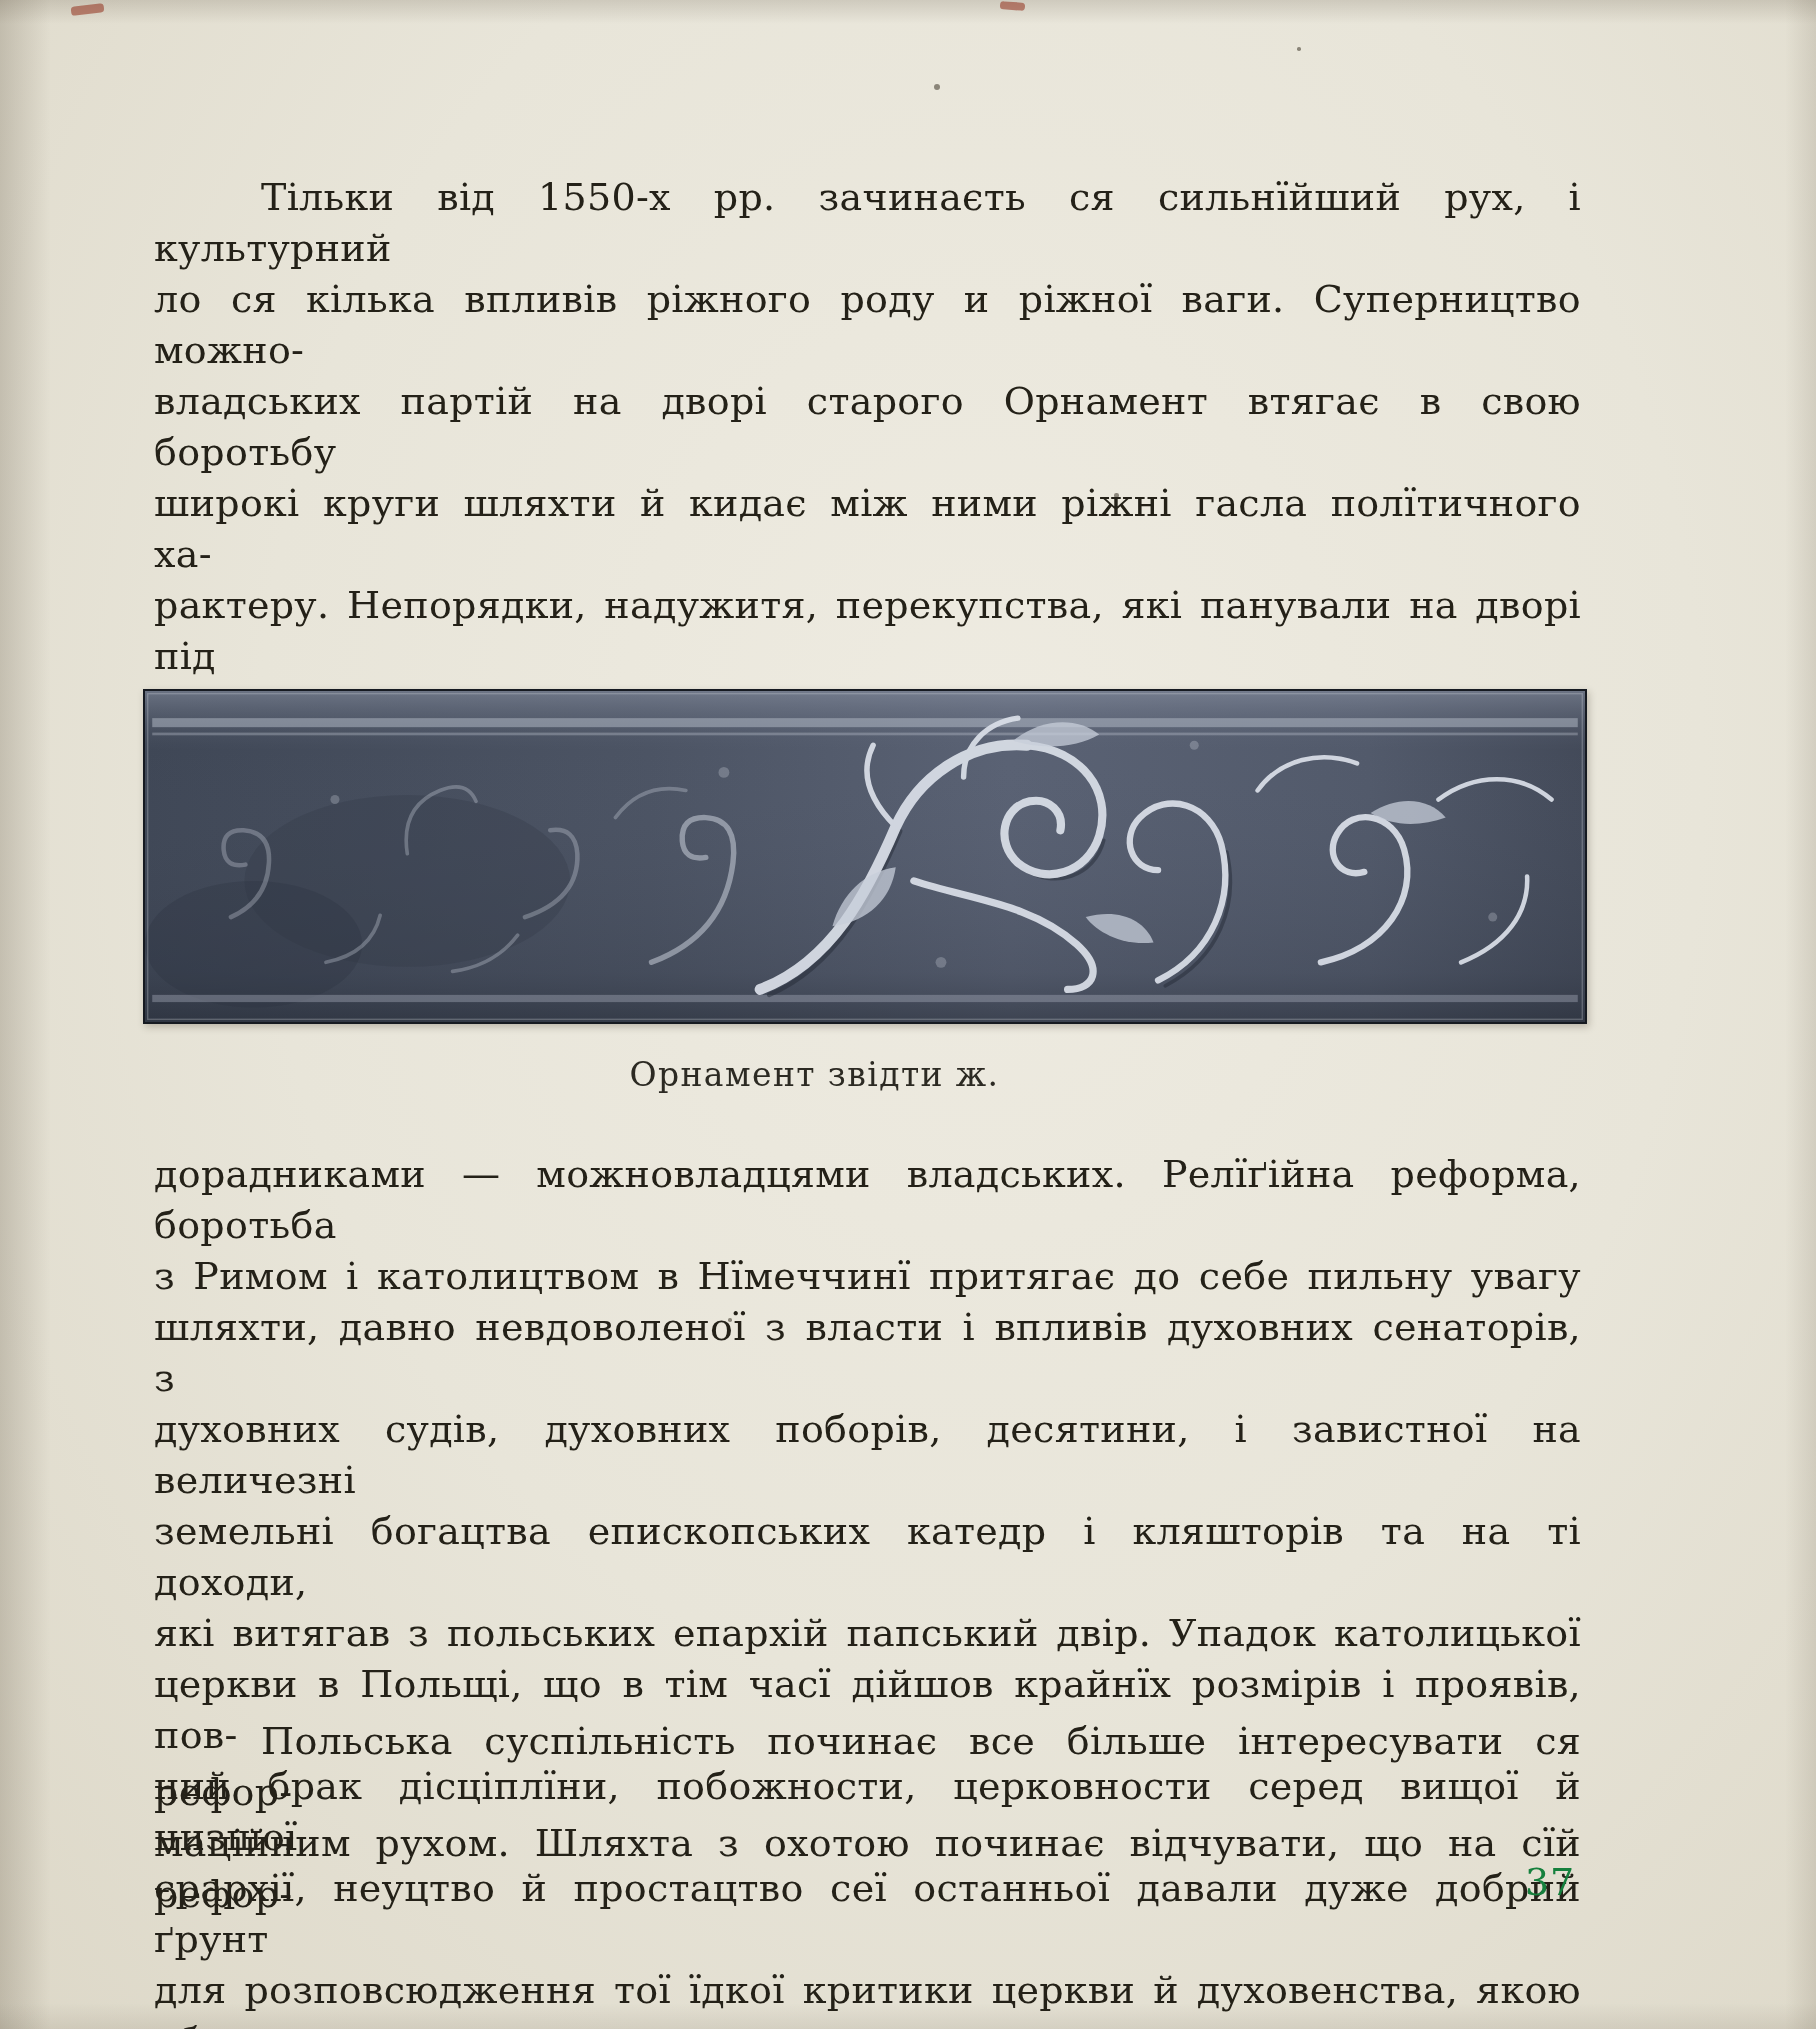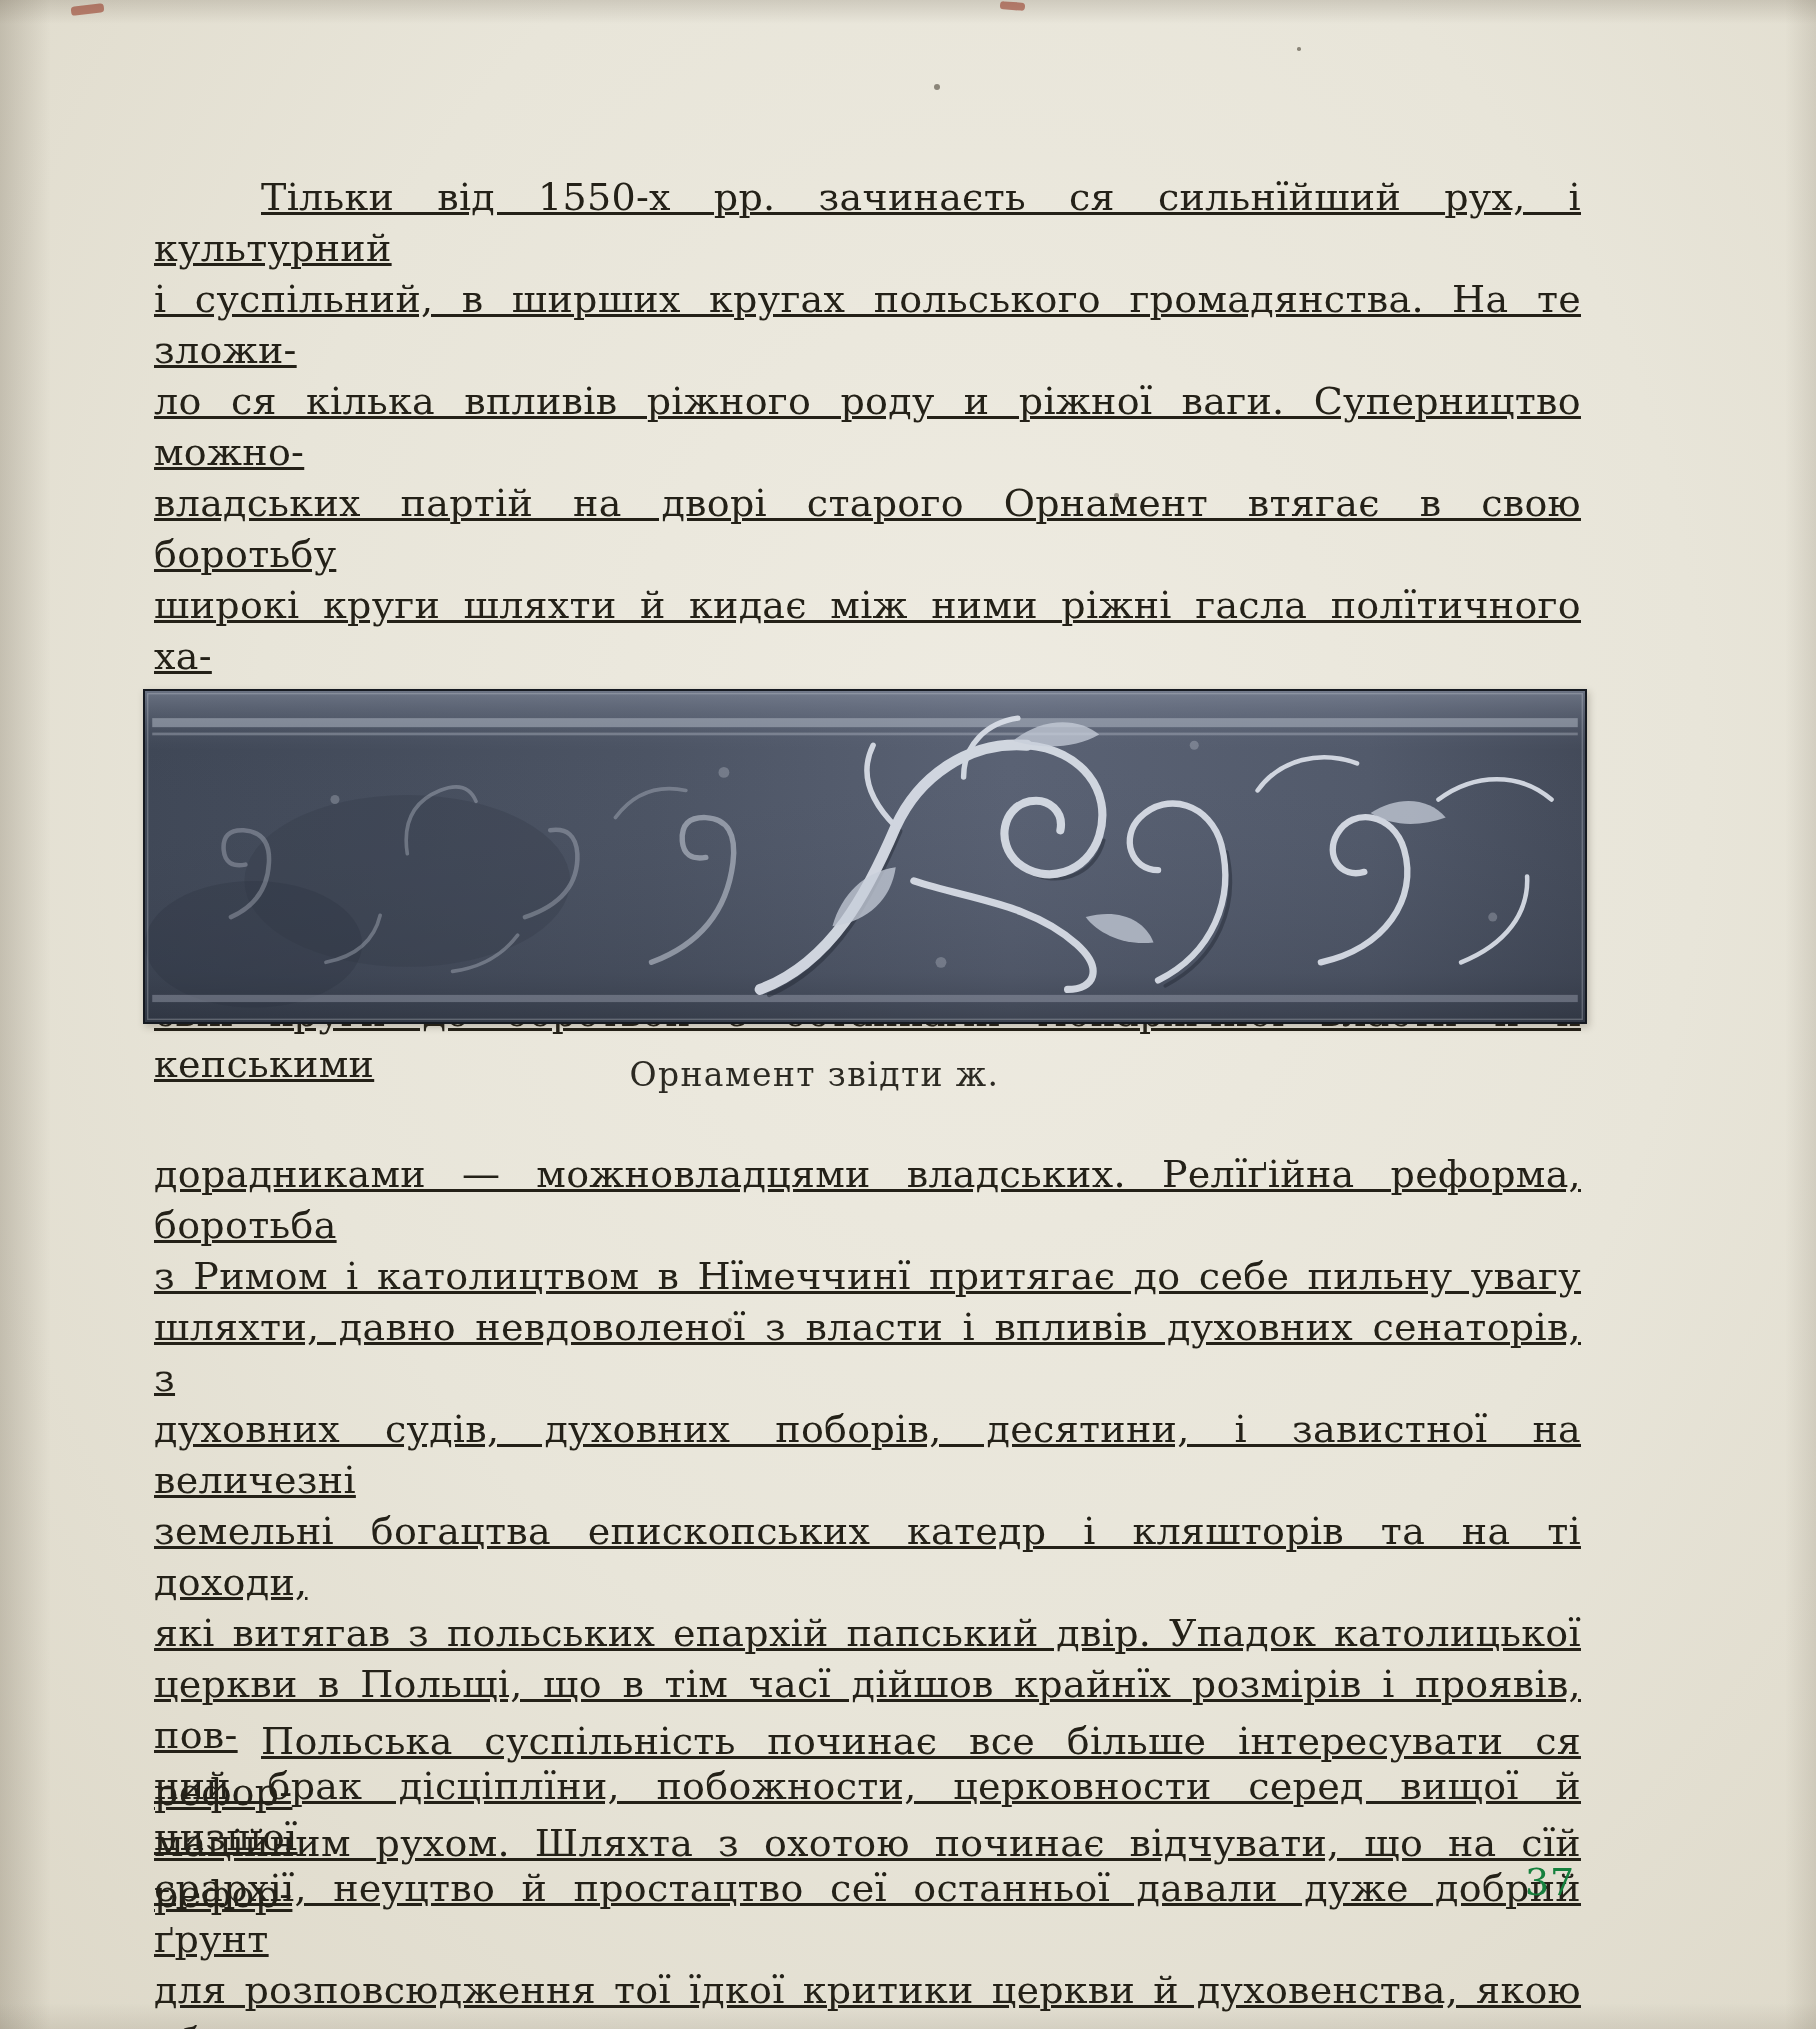--- a/index.html
+++ b/index.html
@@ -24,21 +24,21 @@
   .red-mark.m1{left:71px;top:4.5px;width:33px;height:9px;transform:rotate(-7deg);}
   .red-mark.m2{left:1000px;top:1.8px;width:25px;height:8.1px;transform:rotate(4deg);}
   .speck{position:absolute;background:rgba(60,52,40,.55);border-radius:50%;}
   .speck.s1{left:934px;top:84px;width:6.3px;height:6.3px;}
   .speck.s2{left:1297px;top:47px;width:3.6px;height:3.6px;}
   .speck.s3{left:1114px;top:493px;width:4.5px;height:4.5px;}
   .speck.s4{left:728px;top:1318px;width:3.6px;height:3.6px;}
 
   .para{position:absolute;left:154px;width:1427px;
     font-size:38px;line-height:51px;letter-spacing:0.3px;word-spacing:4.5px;}
-  .line{text-align:justify;text-align-last:justify;text-decoration:underline;}
+  .line{text-align:justify;text-align-last:justify;}
   .indent .line:first-child{text-indent:107px;}
   .no-just-last .line:last-child{text-align-last:left;}
   #p1{top:172px;}
   #p2{top:1149px;}
   #p3{top:1716px;}
 
   figure.ornament{
     position:absolute;left:143px;top:689px;width:1440px;height:331px;margin:0;
     border:2.7px solid #161a21;background:#4d5566;
     box-shadow:0 0 0 0.9px rgba(255,255,255,.22) inset, 1.8px 2.7px 7.2px rgba(50,40,25,.25);
@@ -60,21 +60,20 @@
 <div class="edge edge-bottom"></div>
 <div class="red-mark m1"></div>
 <div class="red-mark m2"></div>
 <div class="speck s1"></div>
 <div class="speck s2"></div>
 <div class="speck s3"></div>
 <div class="speck s4"></div>
 
 <div class="para indent" id="p1">
     <div class="line">Тільки від 1550-х рр. зачинаєть ся сильнїйший рух, і культурний</div>
-    <div class="line">і суспільний, в ширших кругах польського громадянства. На те зложи-</div>
     <div class="line">ло ся кілька впливів ріжного роду и ріжної ваги. Суперництво можно-</div>
     <div class="line">владських партій на дворі старого Орнамент втягає в свою боротьбу</div>
     <div class="line">широкі круги шляхти й кидає між ними ріжні гасла полїтичного ха-</div>
     <div class="line">рактеру. Непорядки, надужитя, перекупства, які панували на дворі під</div>
     <div class="line">впливами королеви Бони, викликають сильний критицизм, дають привід</div>
     <div class="line">до плянів перестрою, „направи річи посполитої“ і загрівають шляхет-</div>
     <div class="line">ські круги до боротьби з останками монархічної власти й її кепськими</div>
   </div>
 
 <figure class="ornament">

